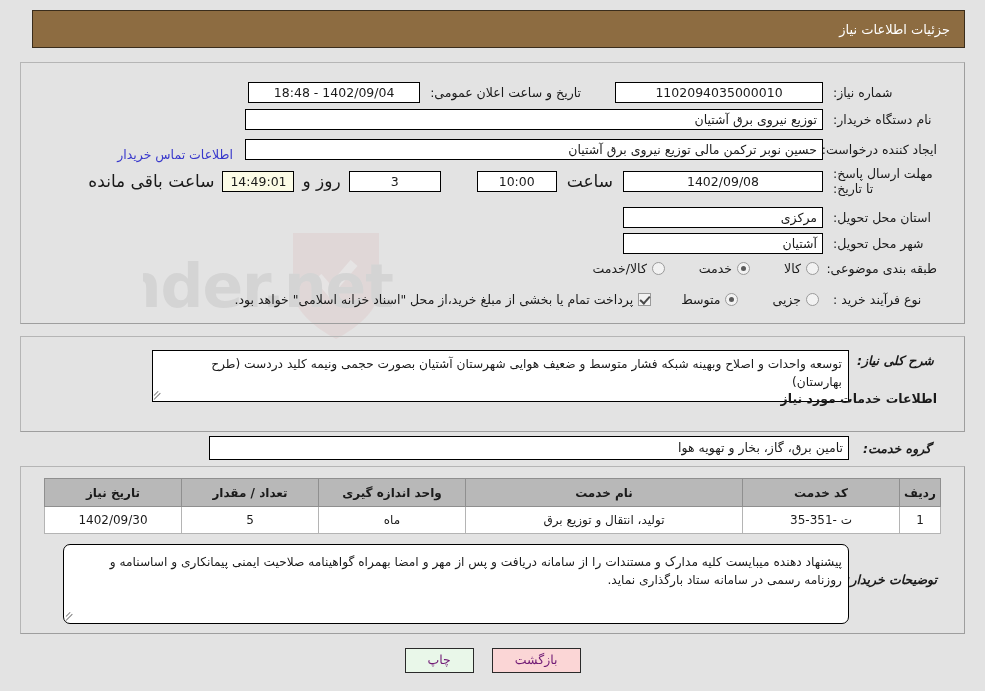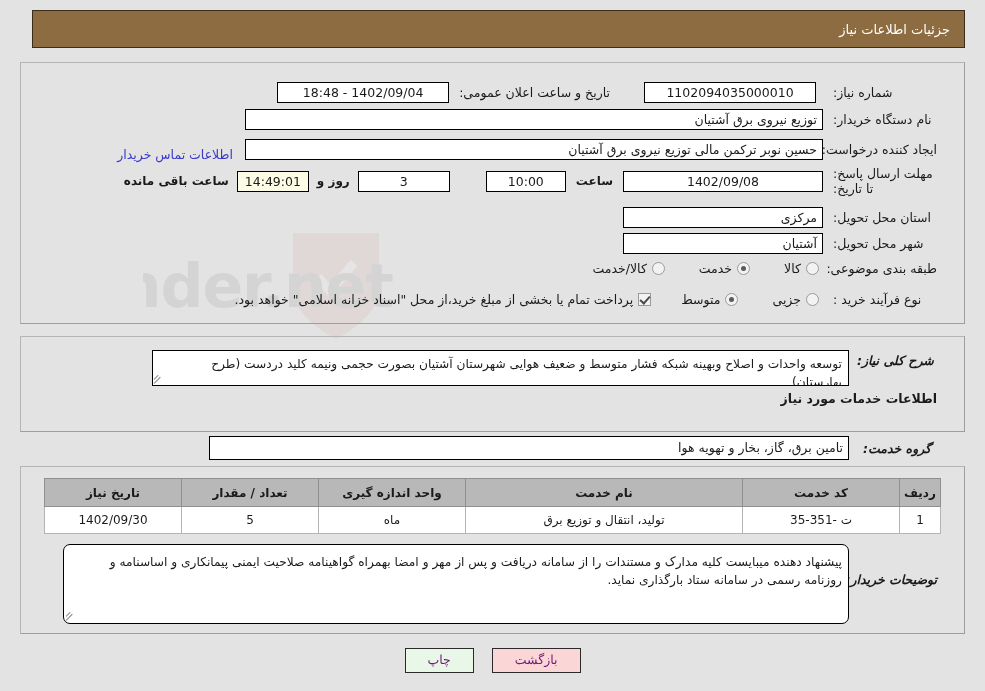--- a/index.html
+++ b/index.html
@@ -111,24 +111,23 @@
   .link {
     color: #3838cc;
     font-size: 12.5px;
     text-decoration: none;
     cursor: pointer;
     white-space: nowrap;
     margin-top: 11px;
   }
 
   .plaintext {
-    font-size: 12px;
-    color: #1a1a1a;
-    white-space: nowrap;
-    font-weight: bold;
+    font-size: 17px;
+    color: #1a1a1a;
+    white-space: nowrap;
   }
 
   
   .radio-group { display: flex; align-items: center; gap: 0; }
   .radio-item {
     display: flex;
     align-items: center;
     gap: 5px;
     margin-left: 34px;
     cursor: pointer;
@@ -300,21 +299,21 @@
       <path d="M175 62 l12 14 l24 -28" stroke="#ffffff" stroke-width="9" fill="none" opacity="0.8"></path>
     </g>
     <text class="wm-text" x="250" y="92">AriaTender.net</text>
   </svg>
 </div>
 
 <div class="panel panel-a"></div>
 
 <div class="frow" style="top:82px; right:48px;">
   <span class="flabel" style="width:104px;">شماره نیاز:</span>
-  <span class="fval" style="width:172px; margin-right:17px;">1102094035000010</span>
+  <span class="fval" style="width:208px; margin-right:10px;">1102094035000010</span>
   <span class="flabel" style="margin-right:34px;">تاریخ و ساعت اعلان عمومی:</span>
   <span class="fval" style="width:172px; margin-right:10px;">1402/09/04 - 18:48</span>
 </div>
 
 <div class="frow" style="top:109px; right:48px;">
   <span class="flabel" style="width:104px;">نام دستگاه خریدار:</span>
   <span class="fval rightalign" style="width:578px; margin-right:10px;">توزیع نیروی برق آشتیان</span>
 </div>
 
 <div class="frow" style="top:136px; right:48px;">
@@ -377,21 +376,21 @@
   <span class="radio-item" style="margin-right:30px; margin-left:0;">
     <span class="checkbox-box on"></span>
     <span class="radio-label">پرداخت تمام یا بخشی از مبلغ خرید،از محل "اسناد خزانه اسلامی" خواهد بود.</span>
   </span>
 </div>
 
 <div class="panel panel-b"></div>
 
 <div class="frow" style="top:350px; right:48px; align-items:flex-start;">
   <span class="flabel bold" style="width:80px; padding-top:3px;">شرح کلی نیاز:</span>
-  <span class="ftextarea" style="width:697px; height:36px; margin-right:8px;">توسعه واحدات و اصلاح وبهینه شبکه فشار متوسط و ضعیف هوایی شهرستان آشتیان بصورت حجمی ونیمه کلید دردست (طرح بهارستان)</span>
+  <span class="ftextarea" style="width:697px; height:52px; margin-right:8px;">توسعه واحدات و اصلاح وبهینه شبکه فشار متوسط و ضعیف هوایی شهرستان آشتیان بصورت حجمی ونیمه کلید دردست (طرح بهارستان)</span>
   <span class="resize-grip" style="position:absolute; left:2px; bottom:2px;"></span>
 </div>
 
 <div class="section-heading" style="top:391px; right:48px;">اطلاعات خدمات مورد نیاز</div>
 
 <div class="panel panel-c"></div>
 
 <div class="frow" style="top:436px; right:48px;">
   <span class="flabel bold" style="width:74px;">گروه خدمت:</span>
   <span class="fval rightalign" style="width:640px; height:24px; line-height:22px; margin-right:14px;">تامین برق، گاز، بخار و تهویه هوا</span>

